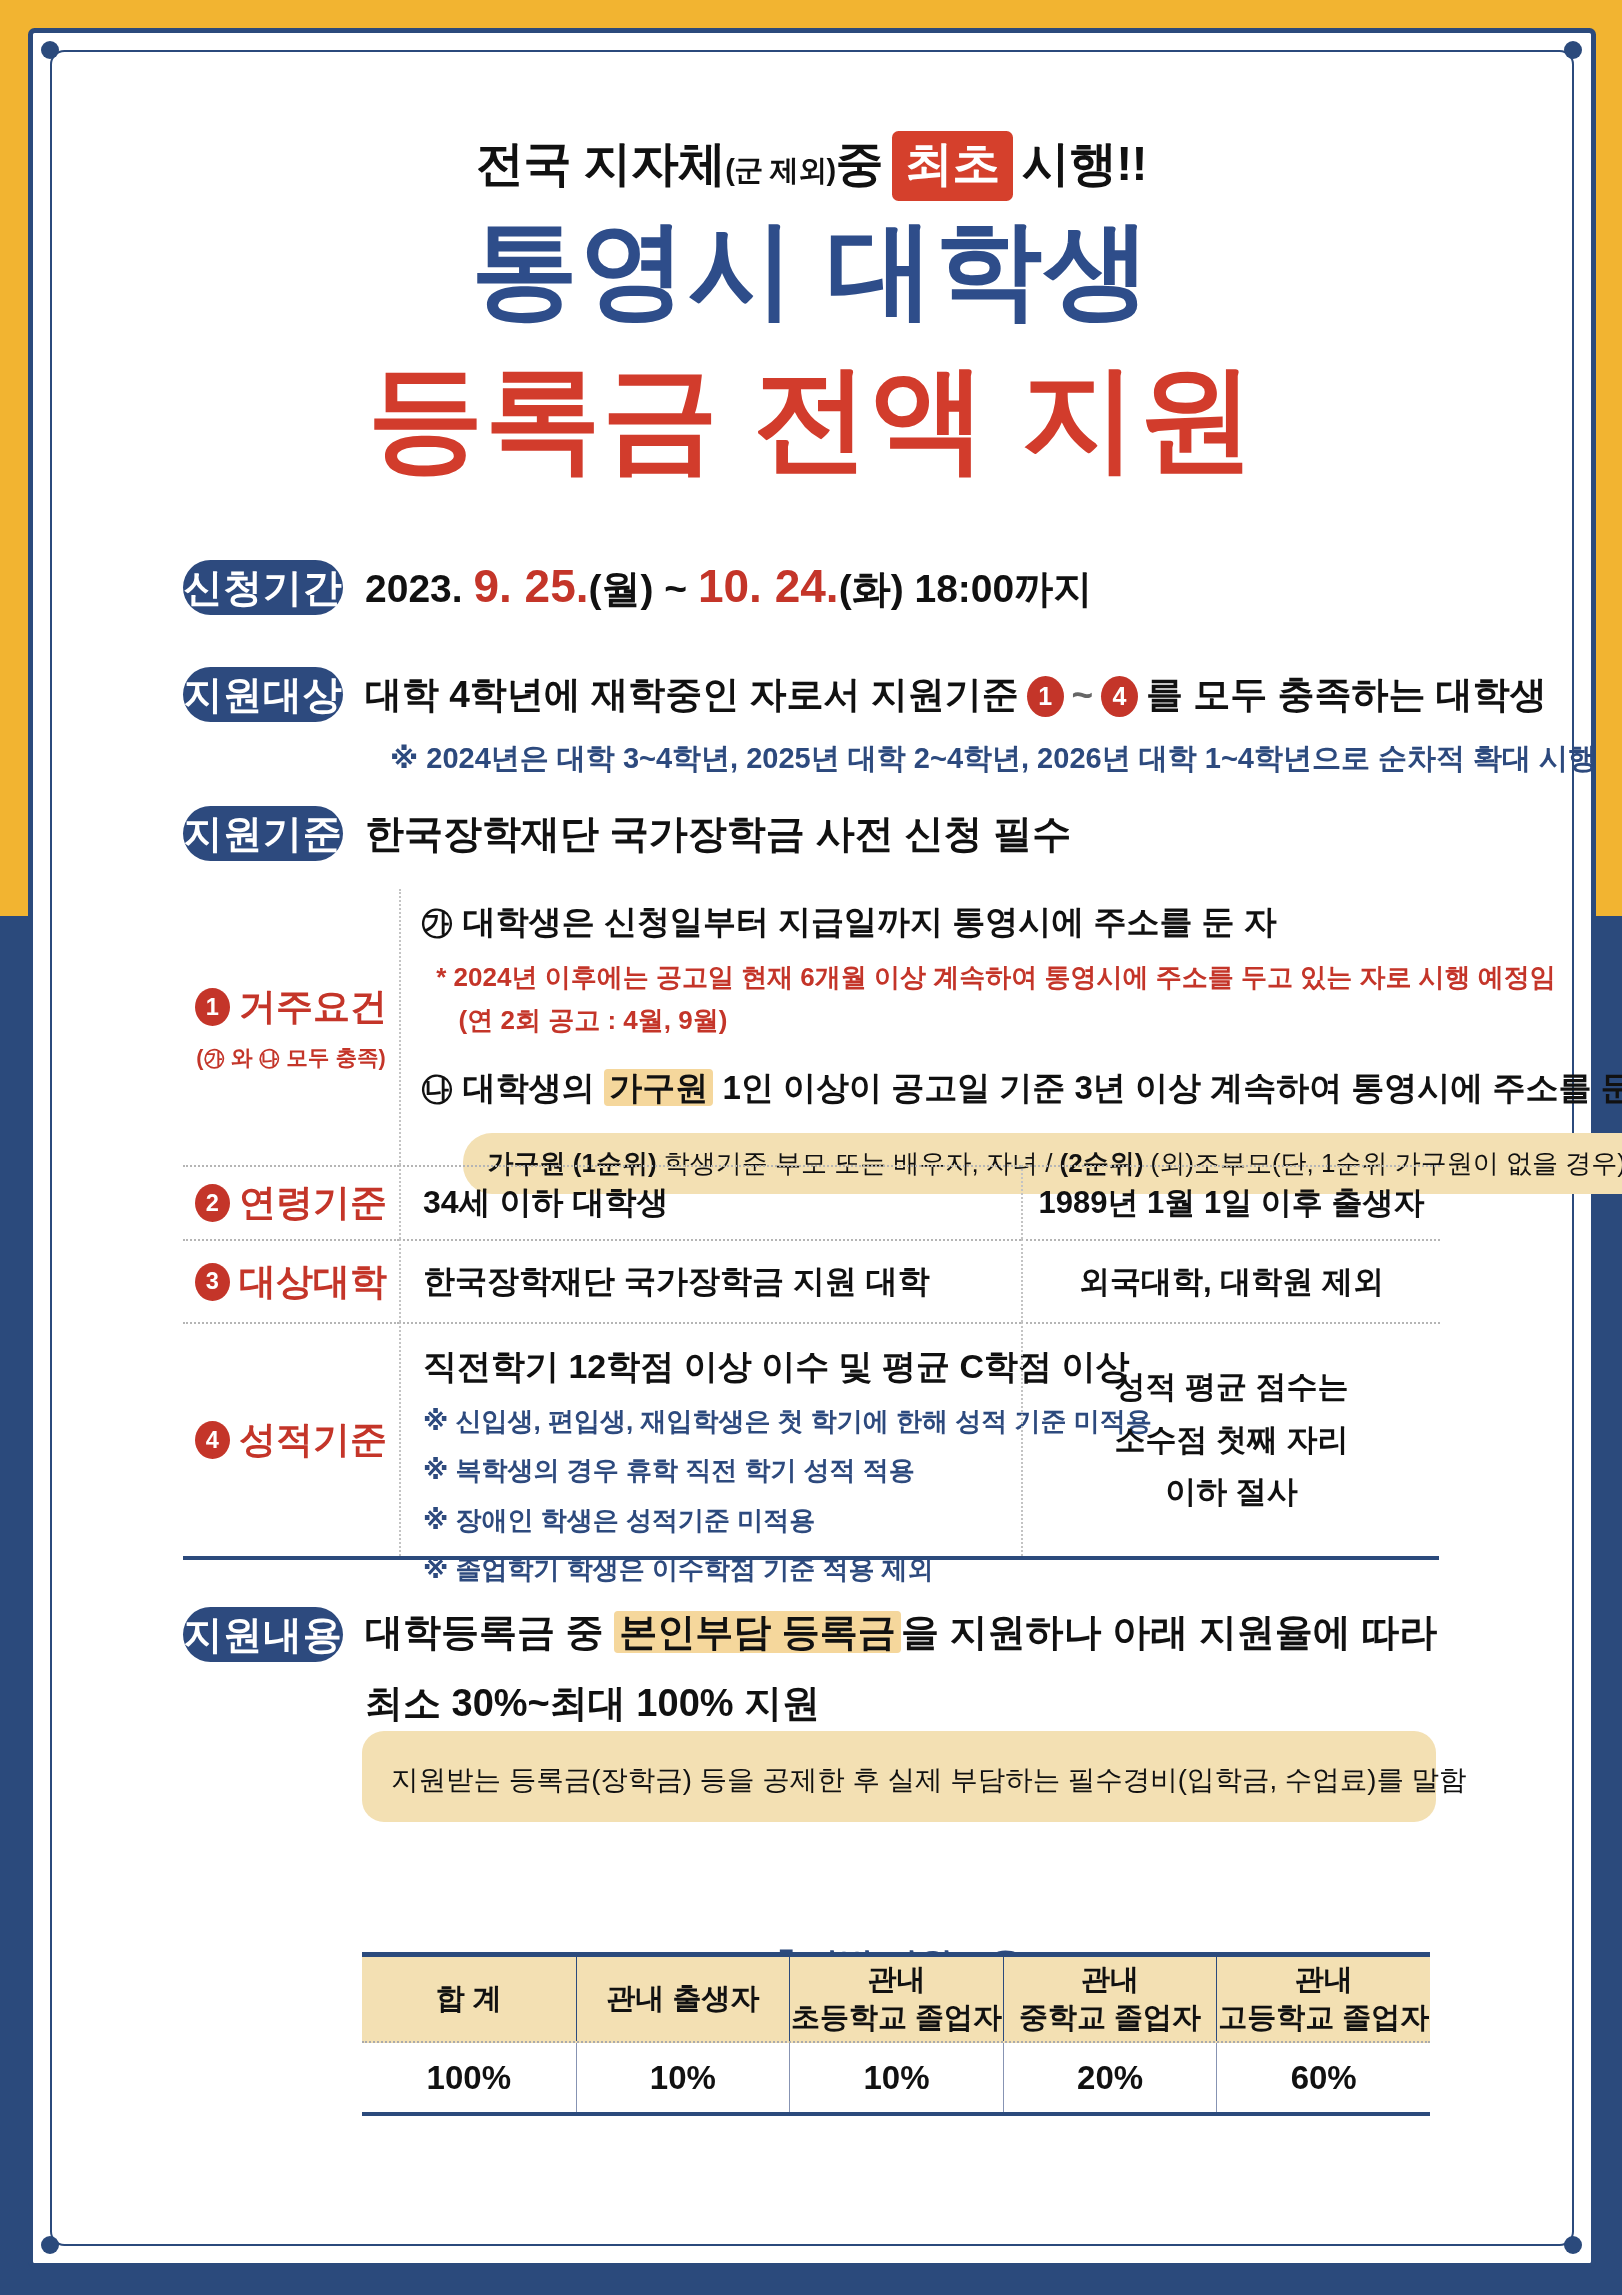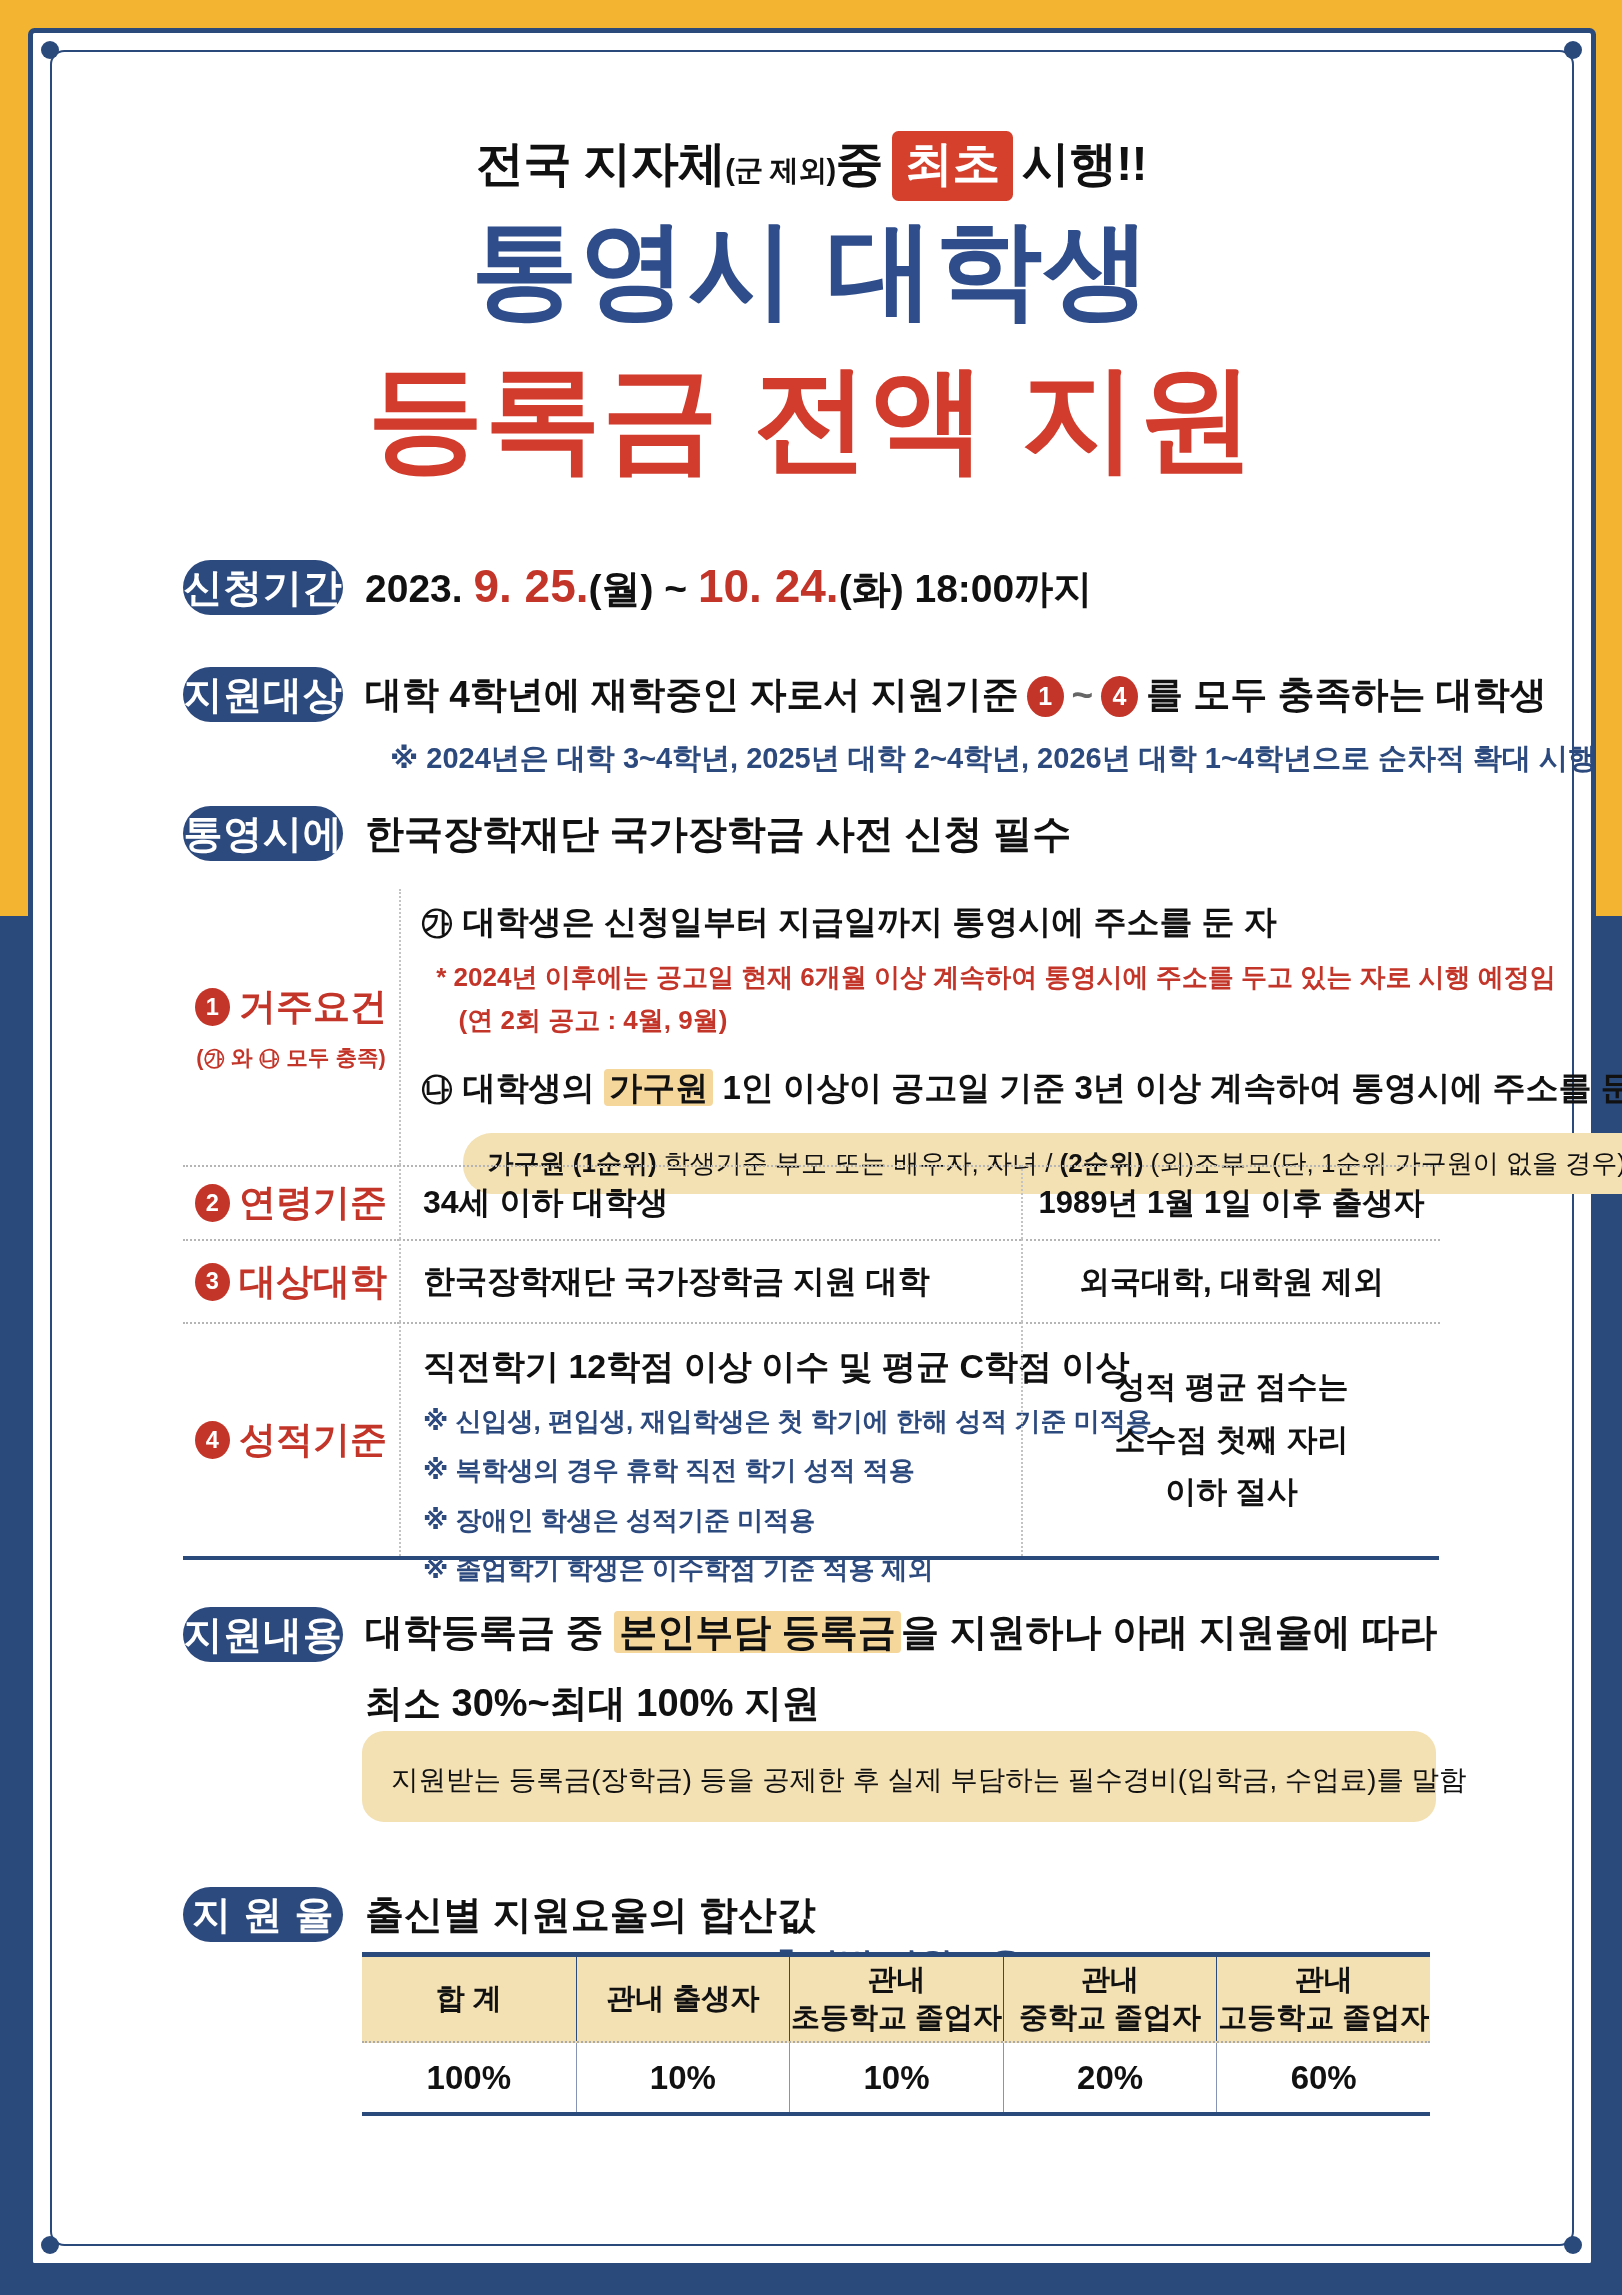--- a/index.html
+++ b/index.html
@@ -127,21 +127,21 @@
       <span class="pill">지원대상</span>
       <div>
         <div class="row-text" style="font-size:37px;margin-top:2.6px;">
           <span>대학 4학년에 재학중인 자로서 지원기준</span><span class="num-circle">1</span><span class="tilde">~</span><span class="num-circle">4</span><span>를 모두 충족하는 대학생</span>
         </div>
         <div class="target-note">※ 2024년은 대학 3~4학년, 2025년 대학 2~4학년, 2026년 대학 1~4학년으로 순차적 확대 시행</div>
       </div>
     </div>
 
     <div class="row" style="top:806px;">
-      <span class="pill">통영시에</span>
+      <span class="pill">지원기준</span>
       <div class="row-text" style="font-weight:800;">한국장학재단 국가장학금 사전 신청 필수</div>
     </div>
 
     <div class="ctable">
 
       <div class="cell label-cell">
         <div class="label-line">
           <span class="label-circle">1</span>
           <span>거주요건</span>
         </div>
@@ -204,24 +204,20 @@
           <span>대학등록금 중 </span><span class="hl-word">본인부담 등록금</span><span>을 지원하나 아래 지원율에 따라</span>
         </div>
         <div class="line2">최소 30%~최대 100% 지원</div>
       </div>
     </div>
 
     <div class="support-box">
       <div class="bl2">지원받는 등록금(장학금) 등을 공제한 후 실제 부담하는 필수경비(입학금, 수업료)를 말함</div>
     </div>
 
-    <div class="row" style="top:1887px;">
-      <span class="pill">지 원 율</span>
-      <div class="row-text" style="font-weight:800;">출신별 지원요율의 합산값</div>
-    </div>
 
     <div class="rate-title">&lt; 출신별 지원요율 &gt;</div>
 
     <div class="rtable">
       <div class="rt-head">
         <div class="rt-hcell">
           <span>합 계</span>
           <span></span>
         </div>
         <div class="rt-hcell">

